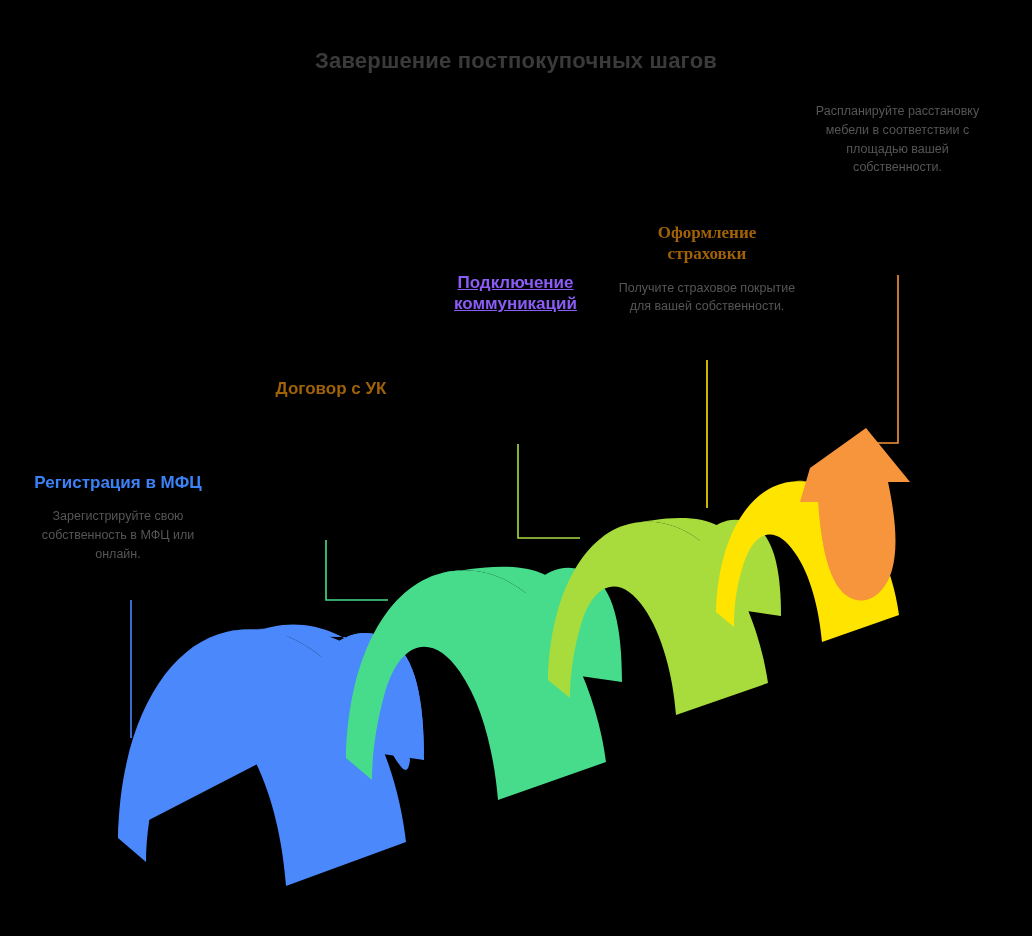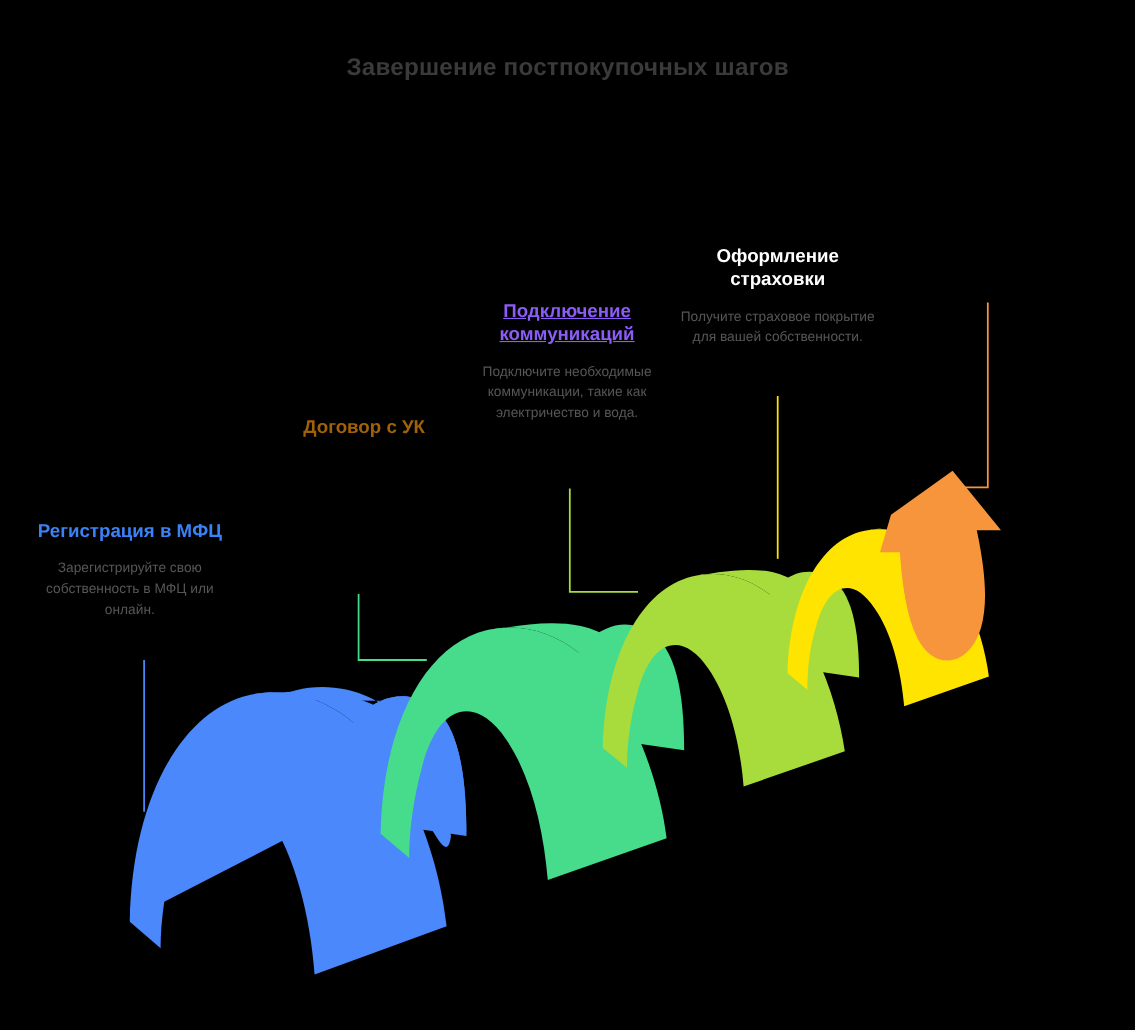--- a/index.html
+++ b/index.html
@@ -58,21 +58,21 @@
   
   #step-1 { left: 20px;  top: 472px; width: 196px; }
   #step-2 { left: 233px; top: 378px; width: 196px; }
   #step-3 { left: 424px; top: 272px; width: 183px; }
   #step-4 { left: 617px; top: 222px; width: 180px; }
   #step-5 { left: 806px; top: 102px; width: 183px; }
 
   #step-1 .step-title { color: #3b82f6; }
   #step-2 .step-title { color: #a16207; }
   #step-3 .step-title { color: #8b5cf6; text-decoration: underline; }
-  #step-4 .step-title { color: #ffffff; }
+  #step-4 .step-title { color: #a16207; font-family: Liberation Serif, serif; }
   #step-5 .step-title { color: #f7931e; }
 </style>
 </head>
 <body>
 
 <div id="stage">
 
   <svg id="ribbon" viewBox="0 0 1032 936" aria-hidden="true">
 
     <g>
@@ -214,24 +214,24 @@
     <div class="step-title">Регистрация в МФЦ</div>
     <div class="step-desc">Зарегистрируйте свою собственность в МФЦ или онлайн.</div>
   </div>
 
   <div class="step" id="step-2">
     <div class="step-title">Договор с УК</div>
   </div>
 
   <div class="step" id="step-3">
     <div class="step-title">Подключение коммуникаций</div>
-    <div class="step-desc">Подключите необходимые коммуникации, такие как электричество и вода.</div>
   </div>
 
   <div class="step" id="step-4">
     <div class="step-title">Оформление страховки</div>
     <div class="step-desc">Получите страховое покрытие для вашей собственности.</div>
   </div>
 
   <div class="step" id="step-5">
+    <div class="step-desc">Распланируйте расстановку мебели в соответствии с площадью вашей собственности.</div>
   </div>
 
 </div>
 
 </body></html>

